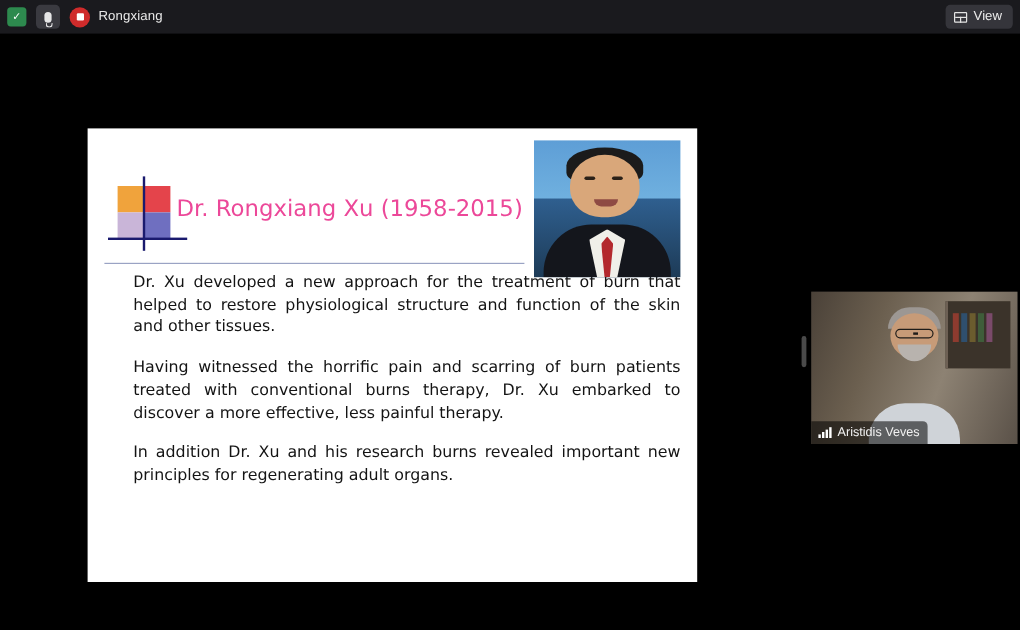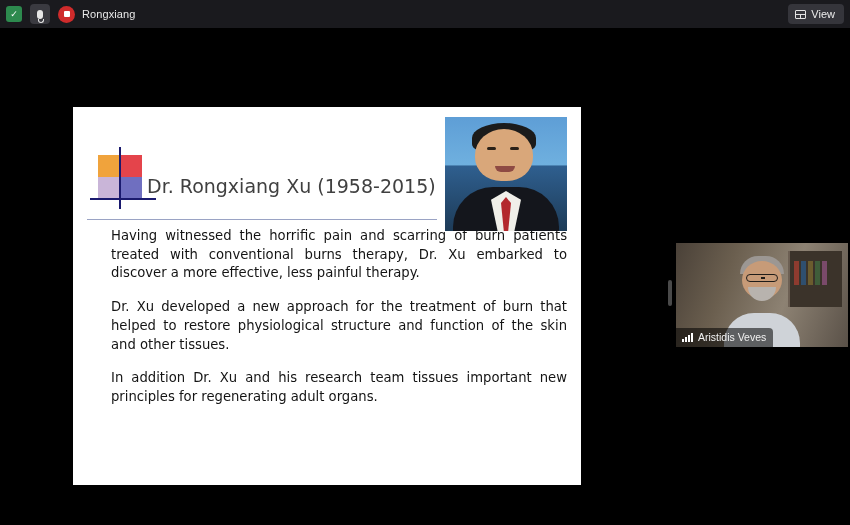--- a/index.html
+++ b/index.html
@@ -177,25 +177,24 @@
   .logo-mark .hline {
     position: absolute;
     left: -8px; top: 43px;
     width: 66px; height: 2px;
     background: #1a1a6e;
   }
   .slide-title {
     position: absolute;
     left: 74px;
     top: 56px;
-    color: #404040;
+    color: #ec4899;
     font-size: 19px;
     font-family: "DejaVu Sans", sans-serif;
     white-space: nowrap;
-    margin-top: 12px;
   }
   .title-rule {
     position: absolute;
     left: 14px;
     top: 112px;
     width: 350px;
     height: 1px;
     background: #9aa3c4;
   }
   .portrait {
@@ -271,21 +270,21 @@
     line-height: 1.42;
     text-align: justify;
   }
 
   
   .thumb {
     position: absolute;
     left: 676px;
     top: 243px;
     width: 172px;
-    height: 104px;
+    height: 127px;
     background: #2d2a26;
     overflow: hidden;
   }
   .thumb .room {
     position: absolute; inset: 0;
     background: linear-gradient(110deg, #4a4138 0%, #6b5f4f 30%, #8d8273 62%, #5a5148 100%);
   }
   .thumb .shelf {
     position: absolute;
     right: 6px; top: 8px;
@@ -426,23 +425,23 @@
           <div class="tie"></div>
           <div class="hair"></div>
           <div class="face"></div>
           <div class="eye l"></div>
           <div class="eye r"></div>
           <div class="mouth"></div>
         </div>
       </div>
 
       <div class="slide-body">
+        <p>Dr. Xu developed a new approach for the treatment of burn that helped to restore physiological structure and function of the skin and other tissues.</p>
         <p>Having witnessed the horrific pain and scarring of burn patients treated with conventional burns therapy, Dr. Xu embarked to discover a more effective, less painful therapy.</p>
-        <p>Dr. Xu developed a new approach for the treatment of burn that helped to restore physiological structure and function of the skin and other tissues.</p>
-        <p>In addition Dr. Xu and his research team tissues important new principles for regenerating adult organs.</p>
+        <p>In addition Dr. Xu and his research burns revealed important new principles for regenerating adult organs.</p>
       </div>
 
     </div>
   </div>
 
   <div class="side-handle"></div>
 
   <div class="thumb">
     <div class="room"></div>
     <div class="shelf">

